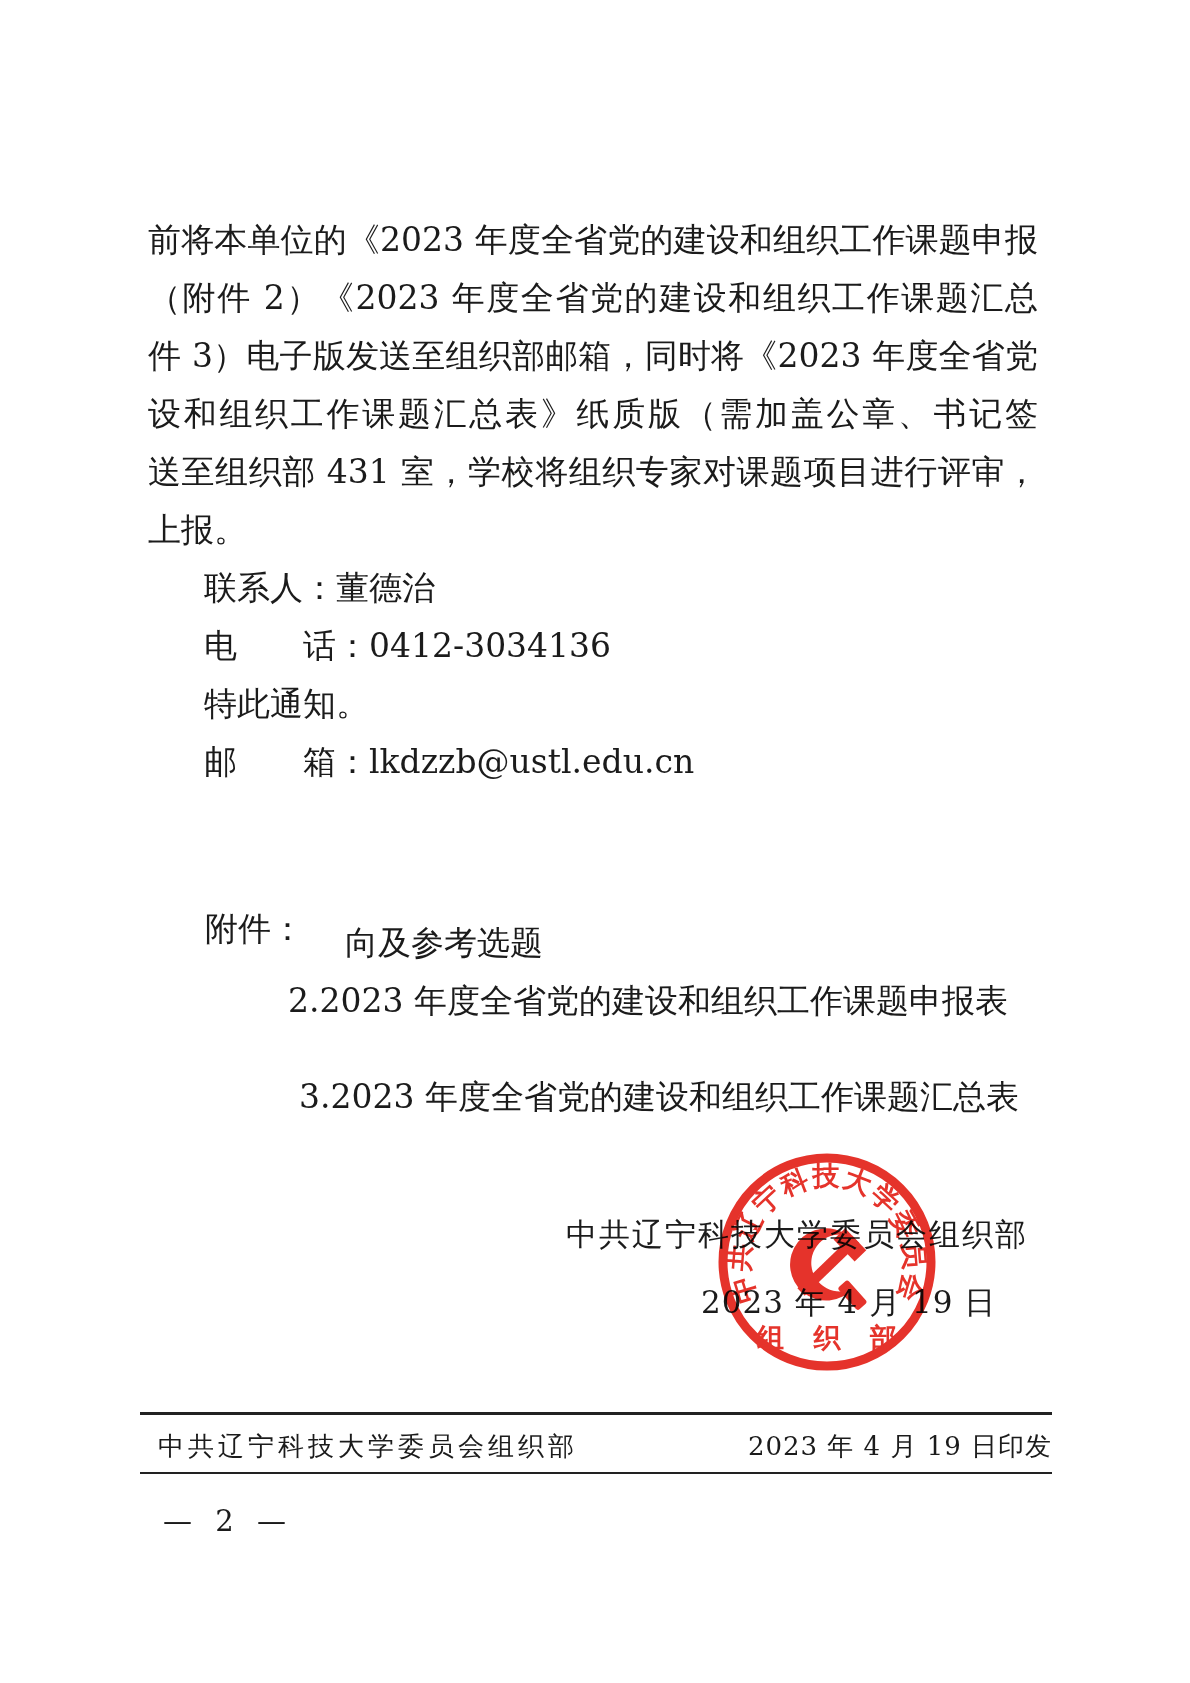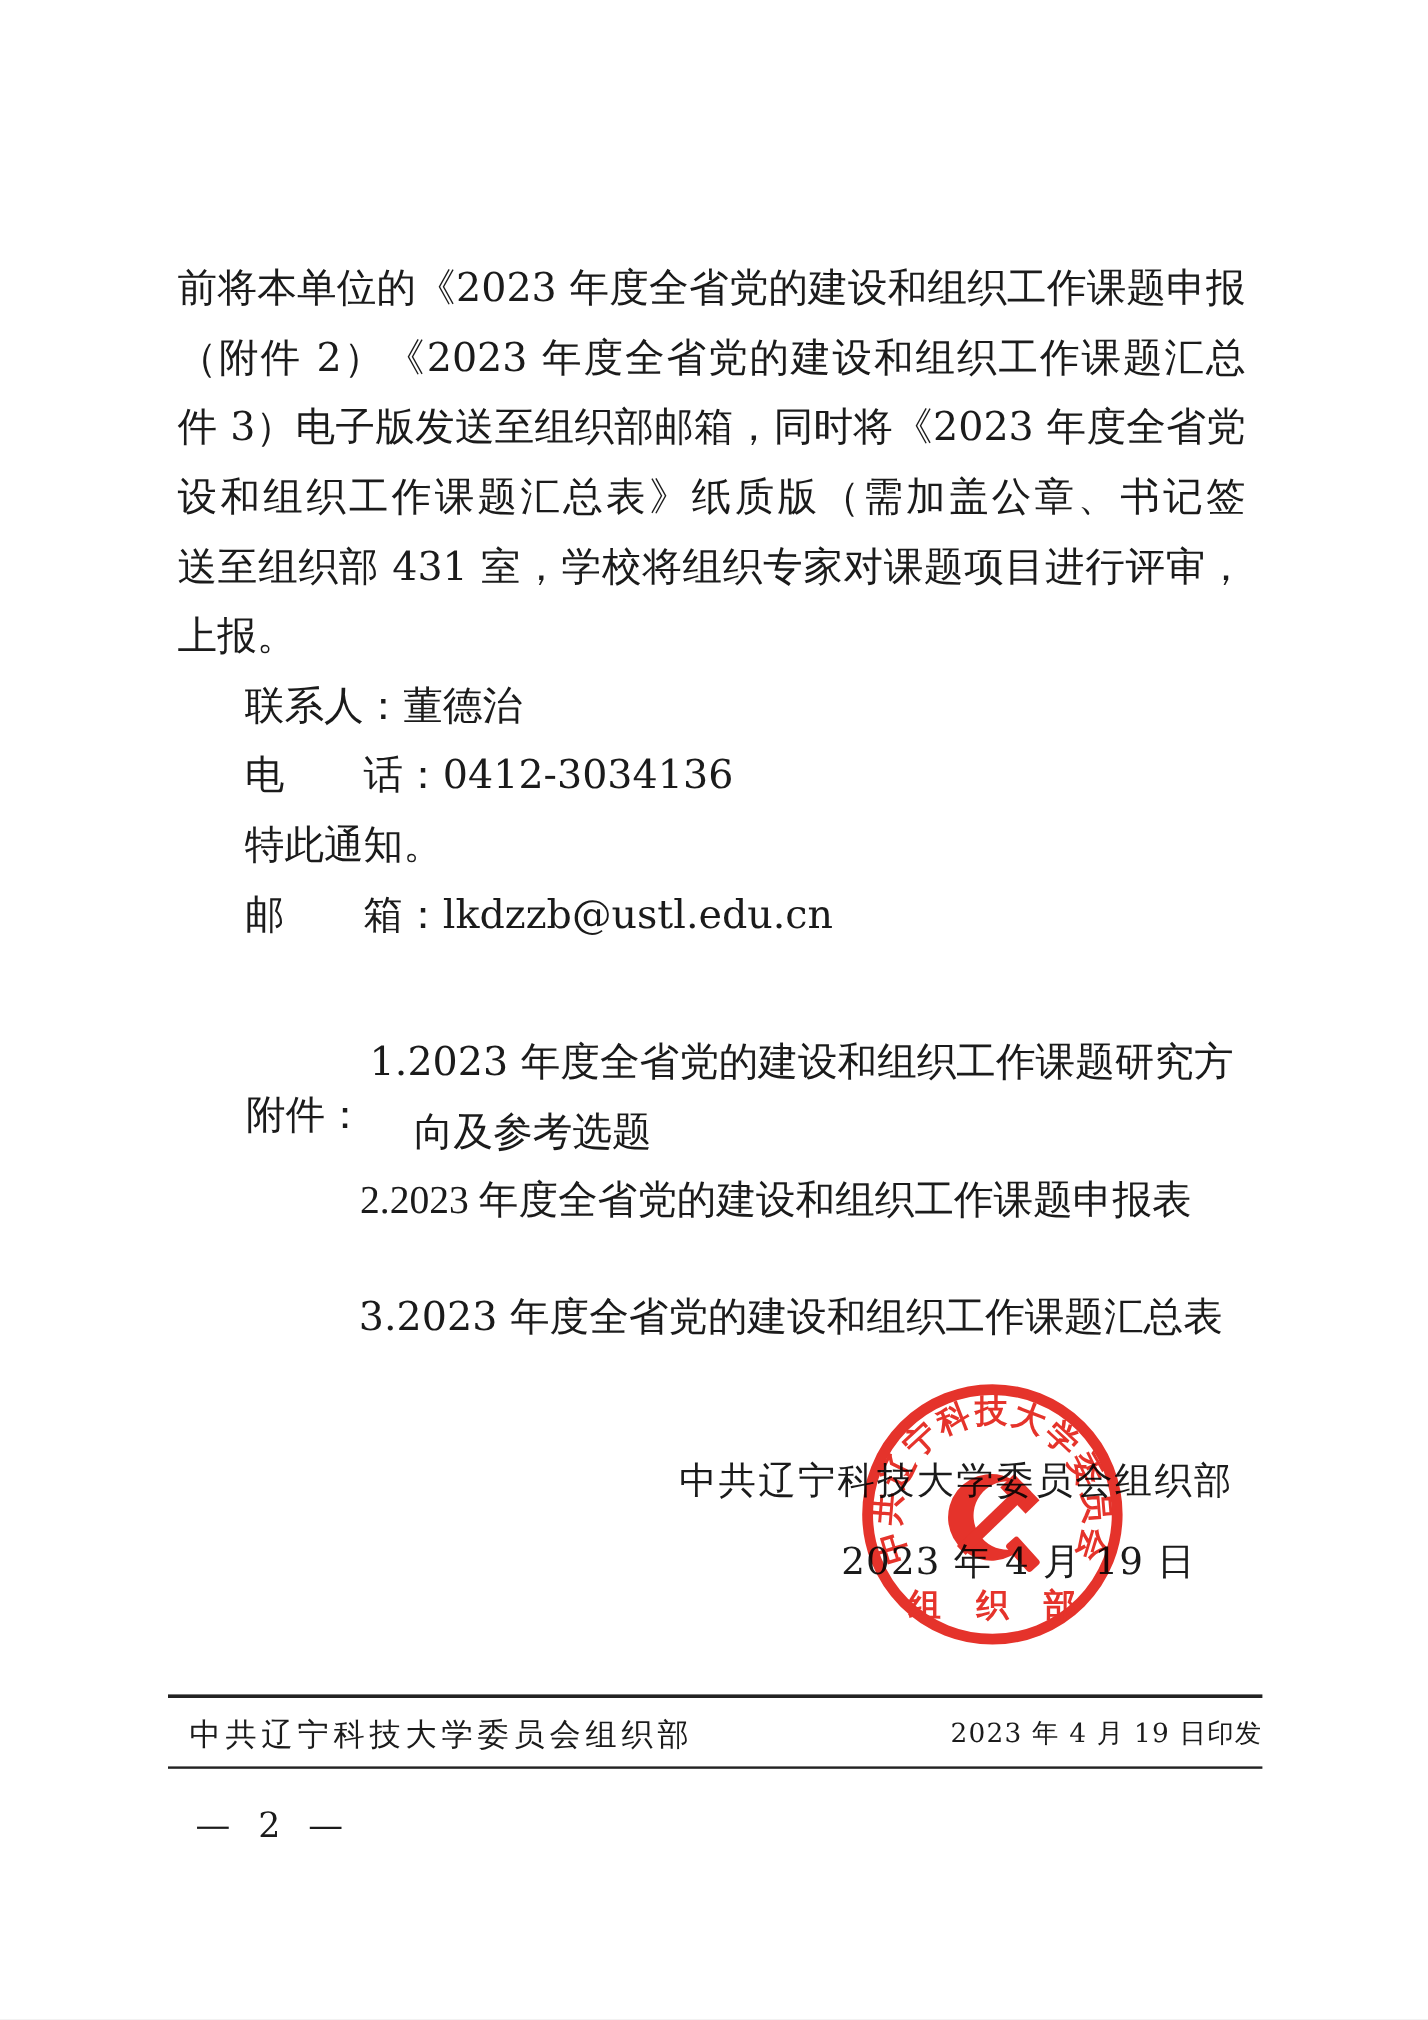--- a/index.html
+++ b/index.html
@@ -18,21 +18,21 @@
   .para .jline{
     white-space:normal;
     text-align:justify;
     text-align-last:justify;
     height:58px;overflow:hidden;
   }
   .contact{left:204px;top:559px;}
   .attach-label{left:205px;top:900px;}
   .attach-i1a{left:308px;top:856px;}
   .attach-i1b{left:345px;top:914px;text-align:right;}
-  .attach-i2{left:300px;top:972px;font-family:Liberation Serif, serif;}
+  .attach-i2{left:288px;top:972px;}
   .attach-i3{left:299px;top:1068px;}
   .sig-org{
     left:566px;top:1212px;
     font-size:31px;line-height:44px;letter-spacing:2px;white-space:nowrap;
   }
   .sig-date{
     left:701px;top:1280px;
     font-size:31px;line-height:44px;letter-spacing:1px;white-space:nowrap;
   }
   .seal{
@@ -45,21 +45,21 @@
   }
   .rule{background:#222;}
   .rule-top{left:140px;top:1412px;width:912px;height:3px;}
   .rule-bottom{left:140px;top:1472px;width:912px;height:2px;}
   .footer-issuer{
     left:158px;top:1426px;
     font-size:26px;line-height:40px;letter-spacing:4px;white-space:nowrap;
   }
   .footer-date{
     left:640px;top:1426px;width:412px;text-align:right;
-    font-size:22px;line-height:40px;letter-spacing:1px;white-space:nowrap;
+    font-size:26px;line-height:40px;letter-spacing:1px;white-space:nowrap;
   }
   .pagenum{
     left:163px;top:1501px;
     font-size:29px;line-height:40px;letter-spacing:7px;white-space:nowrap;
   }
 </style>
 </head>
 <body>
 
 <div class="page">
@@ -74,21 +74,20 @@
   </div>
 
   <div class="abs bodytext contact">
     <div>联系人：董德治</div>
     <div>电　　话：0412-3034136</div>
     <div>特此通知。</div>
     <div>邮　　箱：lkdzzb@ustl.edu.cn</div>
   </div>
 
   <div class="abs bodytext attach-label">附件：</div>
-  <div class="abs bodytext attach-i1a">1.2023 年度全省党的建设和组织工作课题研究方</div>
   <div class="abs bodytext attach-i1b">向及参考选题</div>
   <div class="abs bodytext attach-i2">2.2023 年度全省党的建设和组织工作课题申报表</div>
   <div class="abs bodytext attach-i3">3.2023 年度全省党的建设和组织工作课题汇总表</div>
 
   <div class="abs sig-org">中共辽宁科技大学委员会组织部</div>
   <div class="abs sig-date">2023 年 4 月 19 日</div>
 
   <svg class="abs seal" viewBox="0 0 232 232" xmlns="http://www.w3.org/2000/svg">
     <defs>
       <path id="sealArc" d="M 44.3 148 A 78 78 0 1 1 187.7 148" fill="none"></path>

